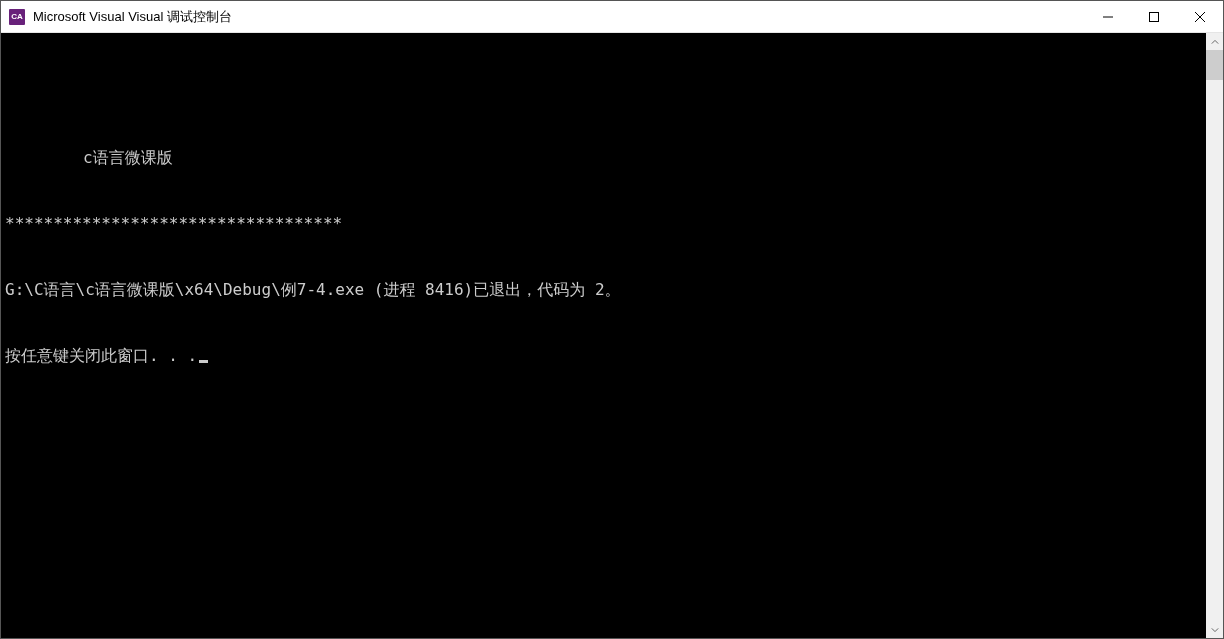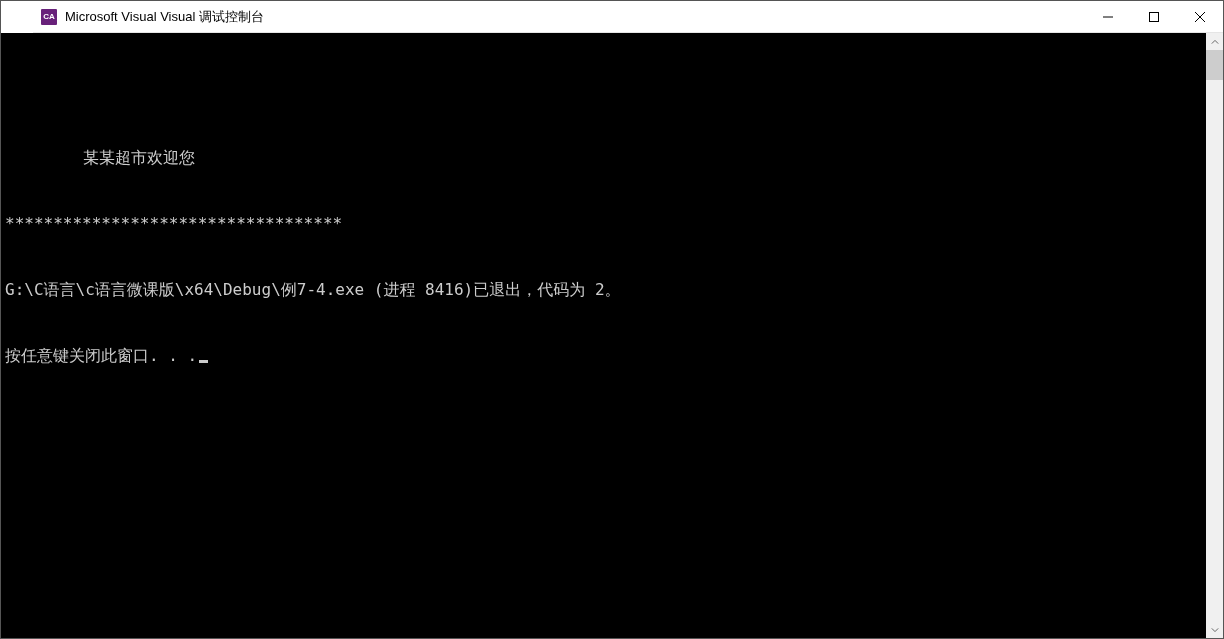--- a/index.html
+++ b/index.html
@@ -15,21 +15,20 @@
       overflow: hidden;
       border: 1px solid #555;
     }
     .titlebar {
       height: 32px;
       background: #ffffff;
       border-bottom: 1px solid #e5e5e5;
       display: flex;
       align-items: center;
       padding-left: 8px;
-      margin-left: 32px;
     }
     .app-icon {
       width: 16px;
       height: 16px;
       background: #68217a;
       margin-right: 8px;
       display: flex;
       align-items: center;
       justify-content: center;
       color: #fff;
@@ -147,21 +146,21 @@
           <line x1="0" y1="0" x2="10" y2="10" stroke="currentColor" stroke-width="1"></line>
           <line x1="10" y1="0" x2="0" y2="10" stroke="currentColor" stroke-width="1"></line>
         </svg>
     </div>
   </div>
 </div>
 
 <div class="client-area">
   <div class="console">
     <div>&nbsp;</div>
-    <div class="console-line welcome">某某超市欢迎您</div>
+    <div class="console-line welcome">c语言微课版</div>
     <div class="console-line">***********************************</div>
     <div class="console-line">G:\C语言\c语言微课版\x64\Debug\例7-4.exe (进程 8416)已退出，代码为 2。</div>
     <div class="console-line"><span>按任意键关闭此窗口. . .</span><span class="cursor"></span></div>
   </div>
   <div class="scrollbar">
     <div class="sb-btn">
       <svg viewBox="0 0 10 10">
           <path d="M1 7 L5 3 L9 7" fill="none" stroke="currentColor" stroke-width="1.2"></path>
         </svg>
     </div>

